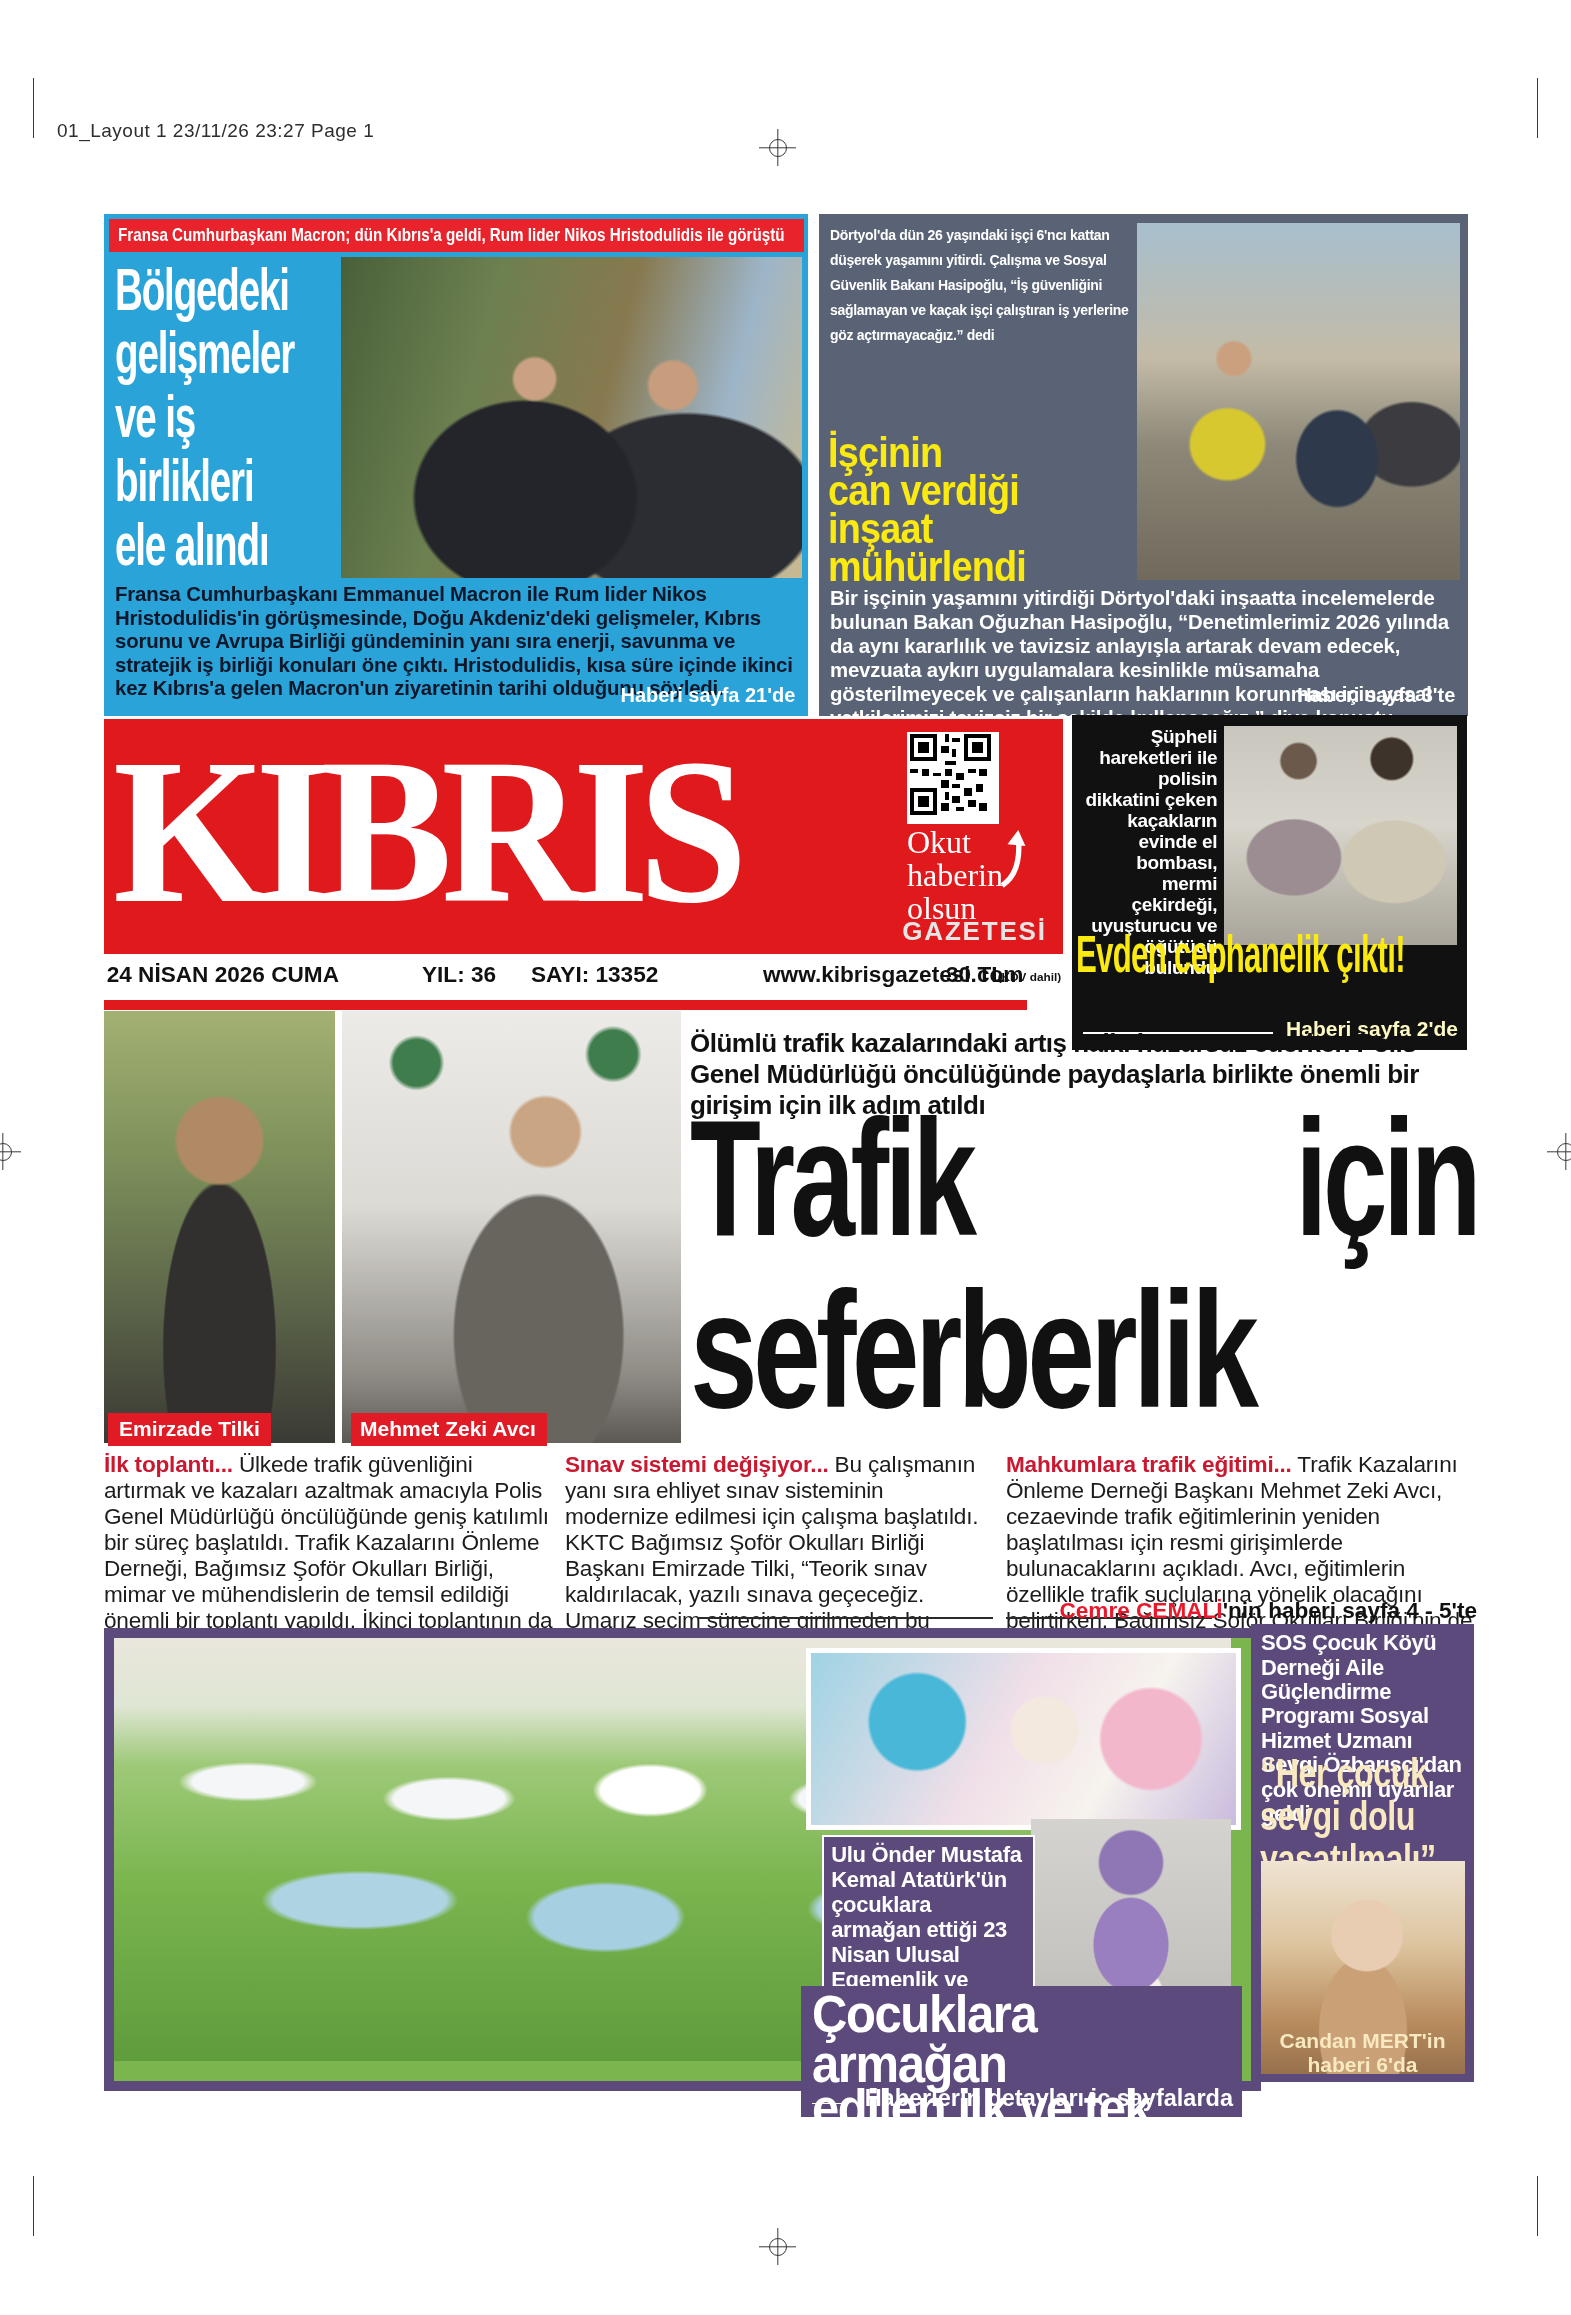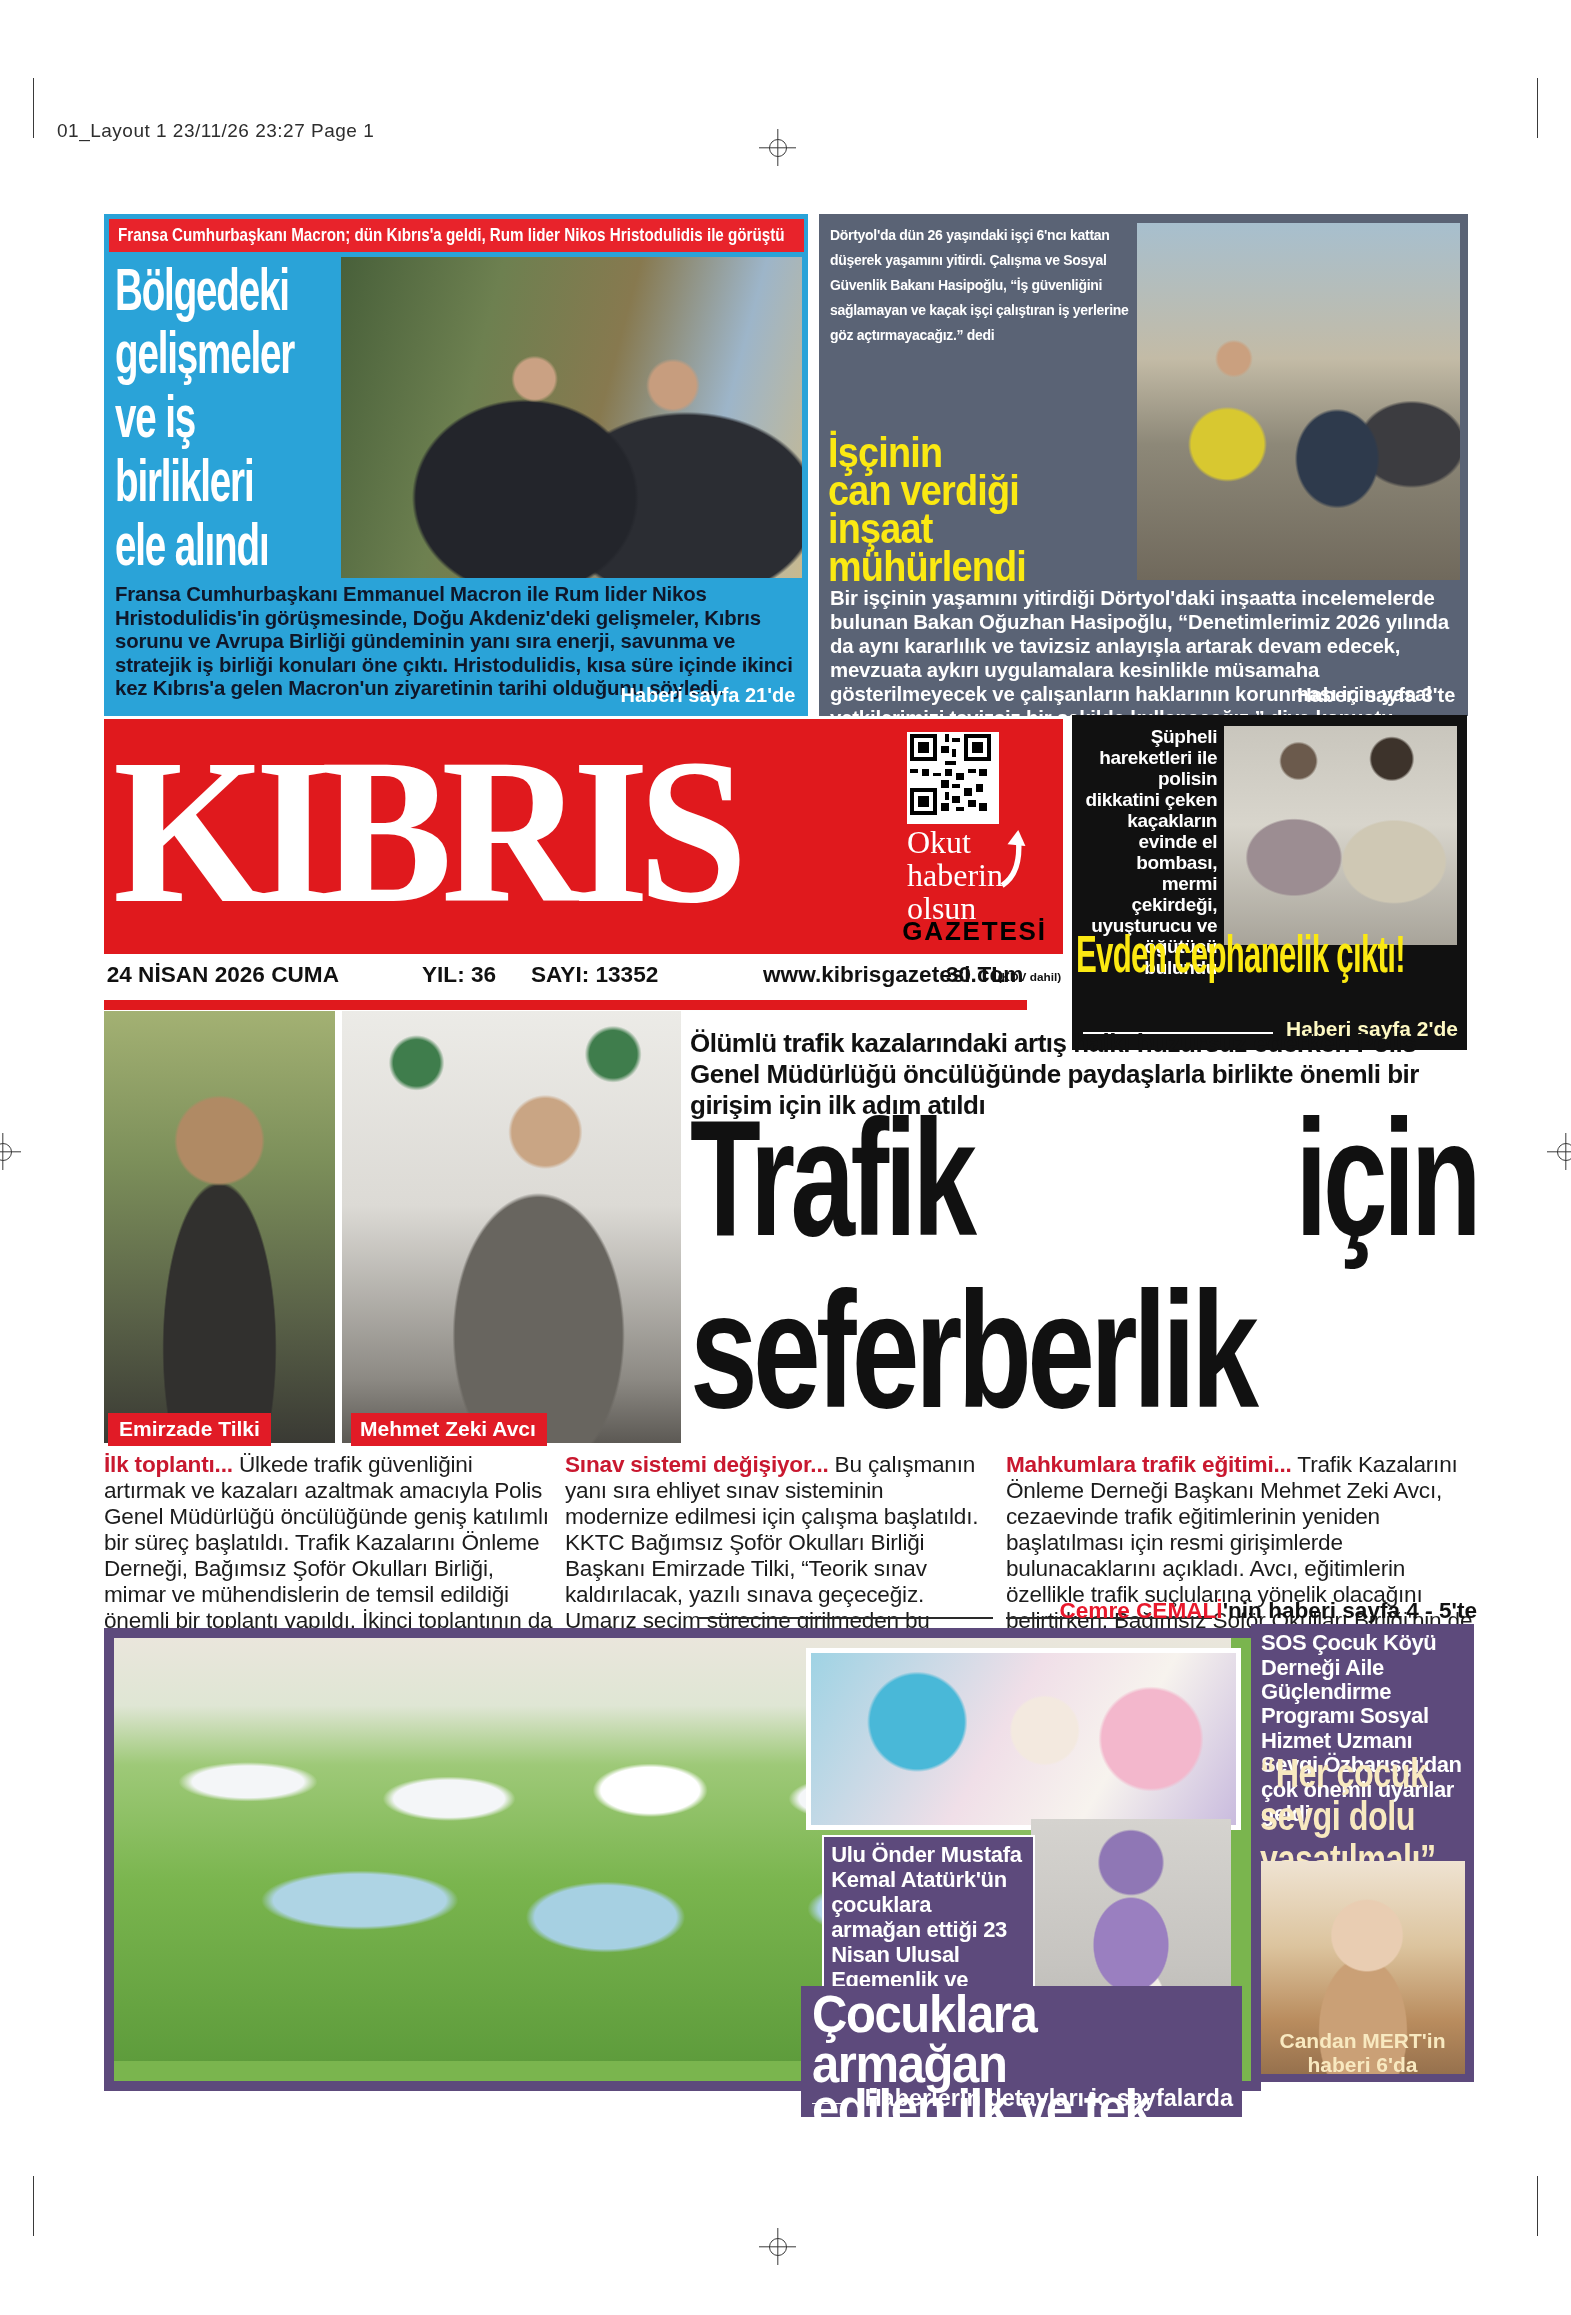--- a/index.html
+++ b/index.html
@@ -35,21 +35,21 @@
                   transform:scale(0.88,1);transform-origin:top left;}
   .slate-body{position:absolute;left:11px;top:372px;width:633px;color:#fff;font-weight:700;
               font-size:20.4px;line-height:24px;letter-spacing:-0.2px;}
   
   .masthead{left:104px;top:719px;width:959px;height:235px;background:#e0191d;overflow:hidden;}
   .logo{position:absolute;left:9px;top:9px;color:#fff;font-family:"Liberation Serif",serif;
         font-weight:700;font-size:197px;line-height:197px;letter-spacing:-11px;
         transform:scaleY(1.05);transform-origin:top left;}
   .tagline{position:absolute;left:803px;top:107px;width:109px;color:#fff;
            font-family:"Liberation Serif",serif;font-size:32px;line-height:33px;}
-  .gazetesi{position:absolute;right:16.3px;bottom:7.2px;color:#000000;font-weight:700;font-size:26px;letter-spacing:1.8px;}
+  .gazetesi{position:absolute;right:16.3px;bottom:7.2px;color:#e5e5e5;font-weight:700;font-size:26px;letter-spacing:1.8px;}
   .qr{position:absolute;left:803px;top:12.7px;width:87px;height:87px;background:#fff;padding:2.7px;}
   
   .datestrip{left:104px;top:957px;width:959px;height:38px;color:#111;}
   .datestrip span{position:absolute;top:5.4px;font-size:22.6px;font-weight:700;white-space:nowrap;}
   .redrule{left:104px;top:1000px;width:923px;height:10px;background:#e0191d;}
   
   .black-box{left:1072px;top:715px;width:395px;height:335px;background:#111111;}
   .bb-kicker{position:absolute;left:7.2px;top:11px;width:138px;color:#fff;font-weight:700;
              font-size:19px;line-height:21px;text-align:right;letter-spacing:-0.3px;}
   .bb-headline{position:absolute;left:3.6px;top:210px;width:389px;color:#fbe912;font-weight:800;

